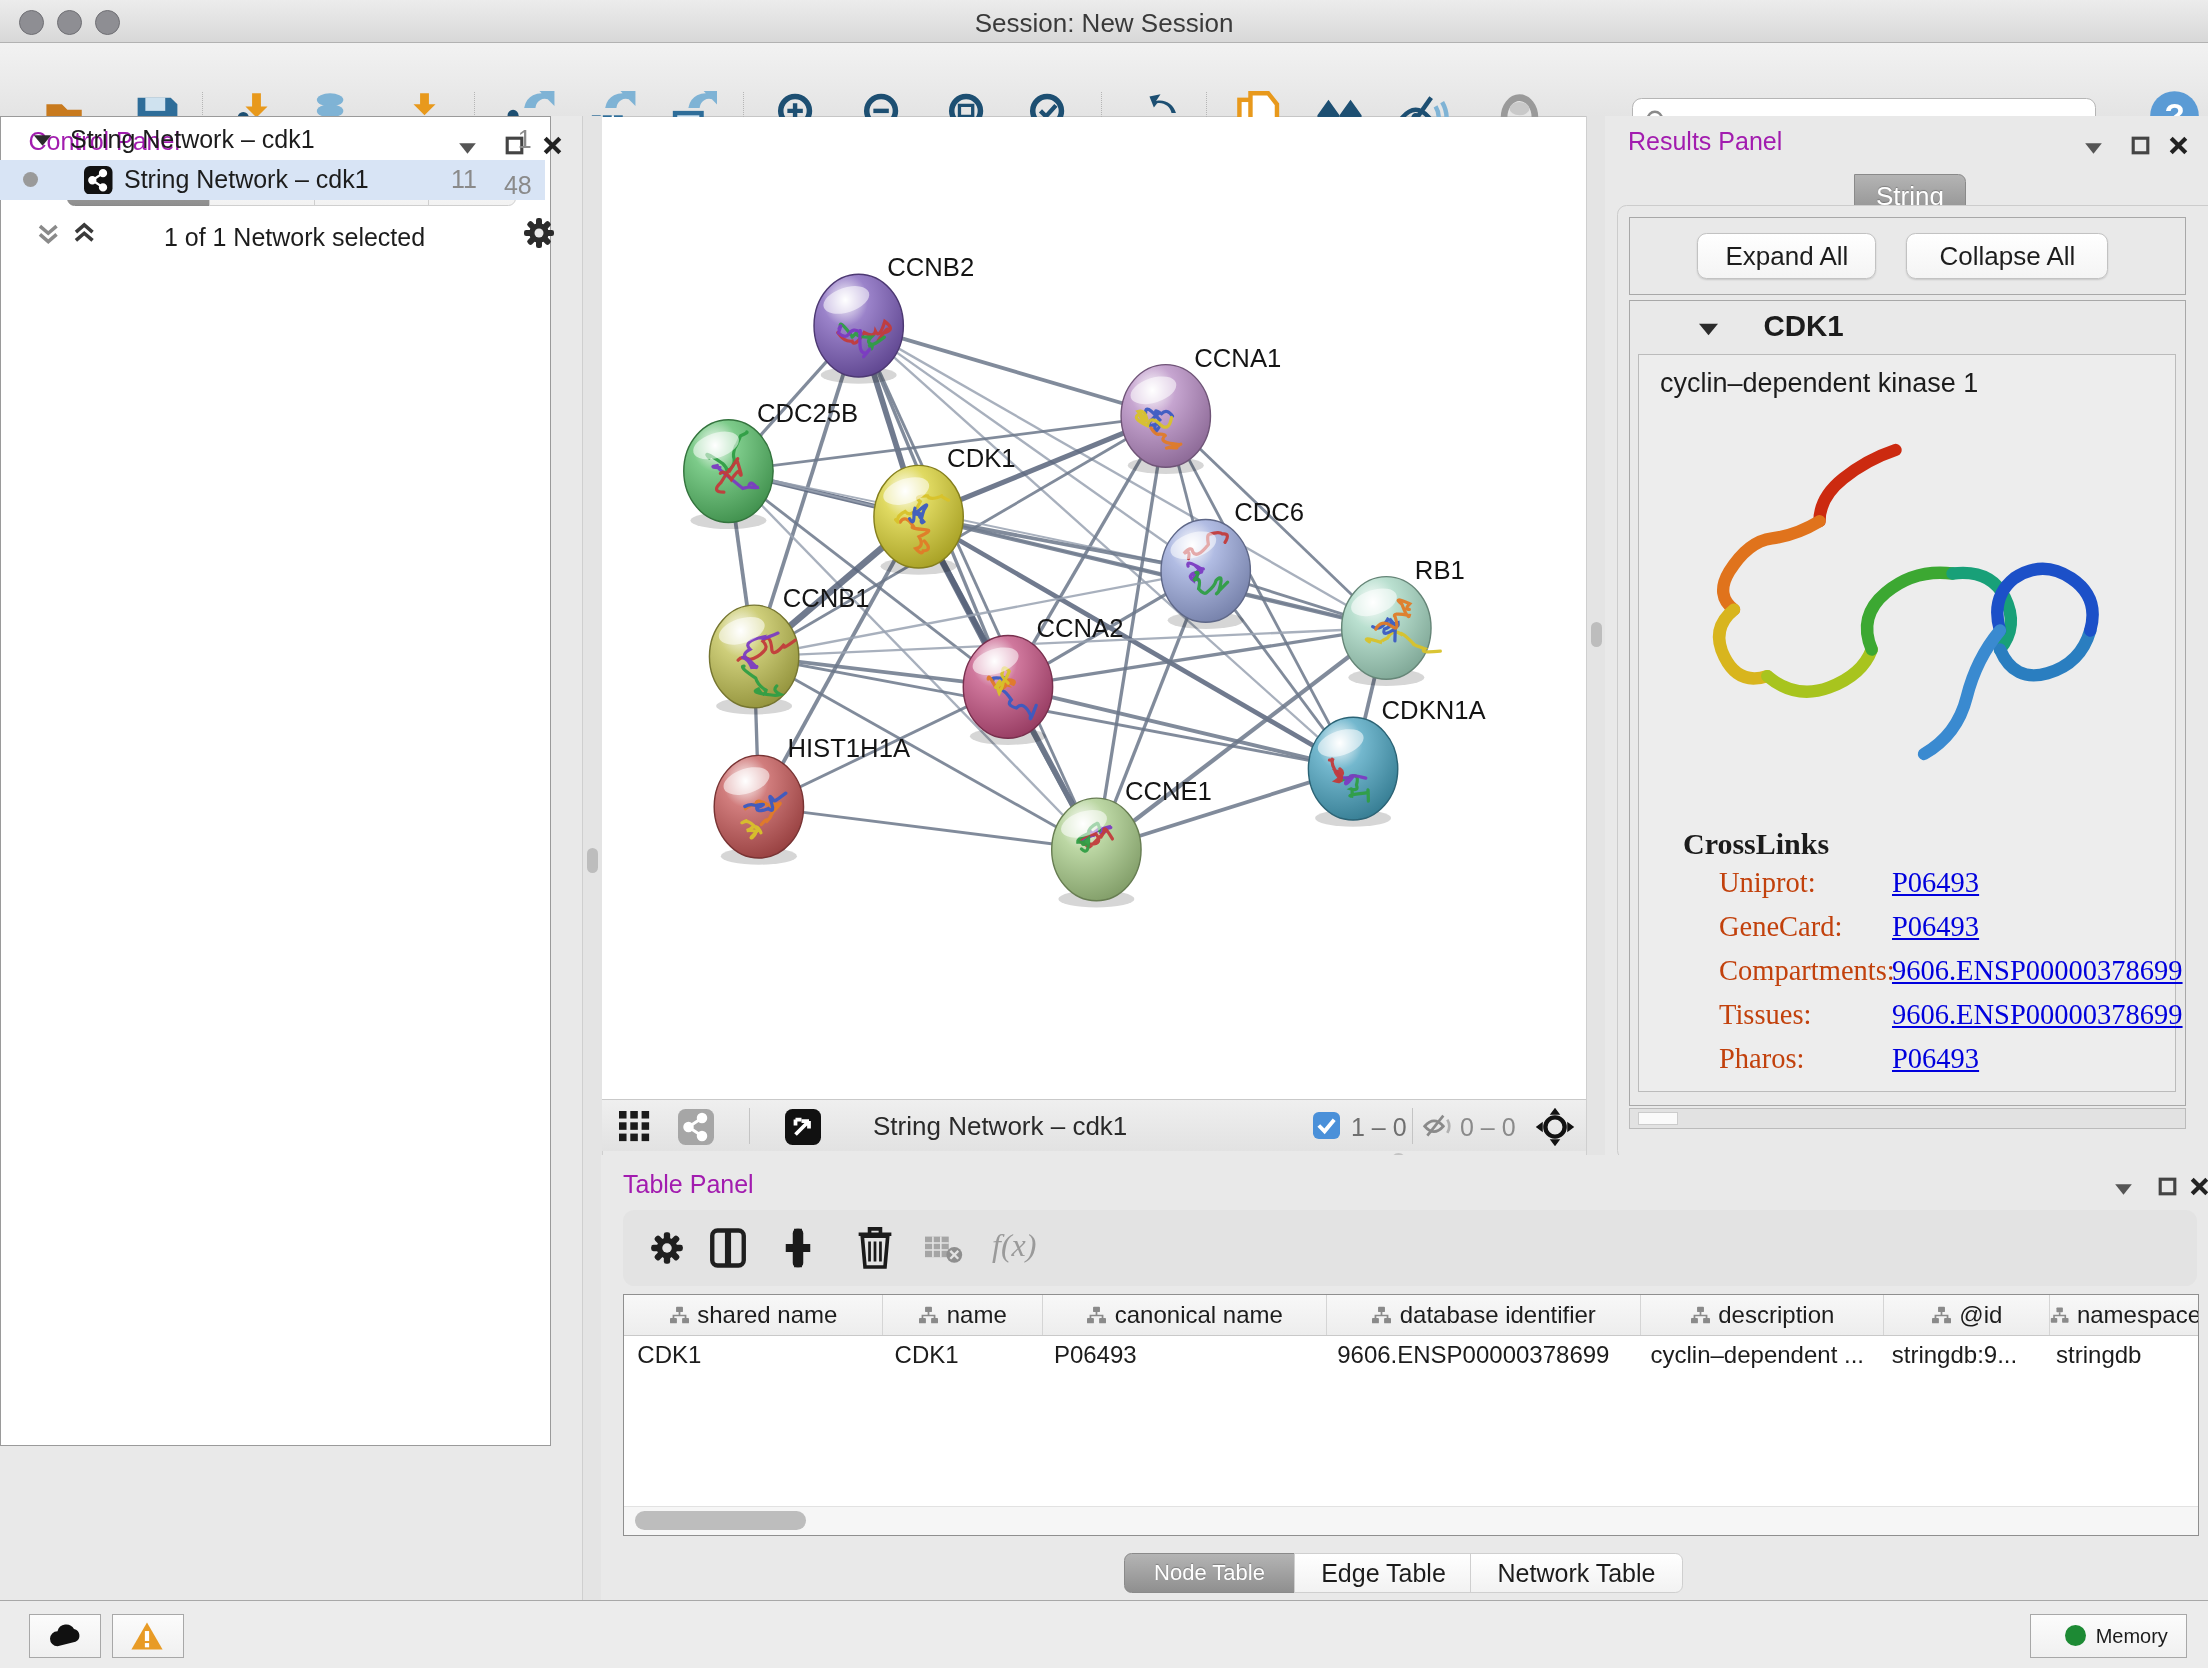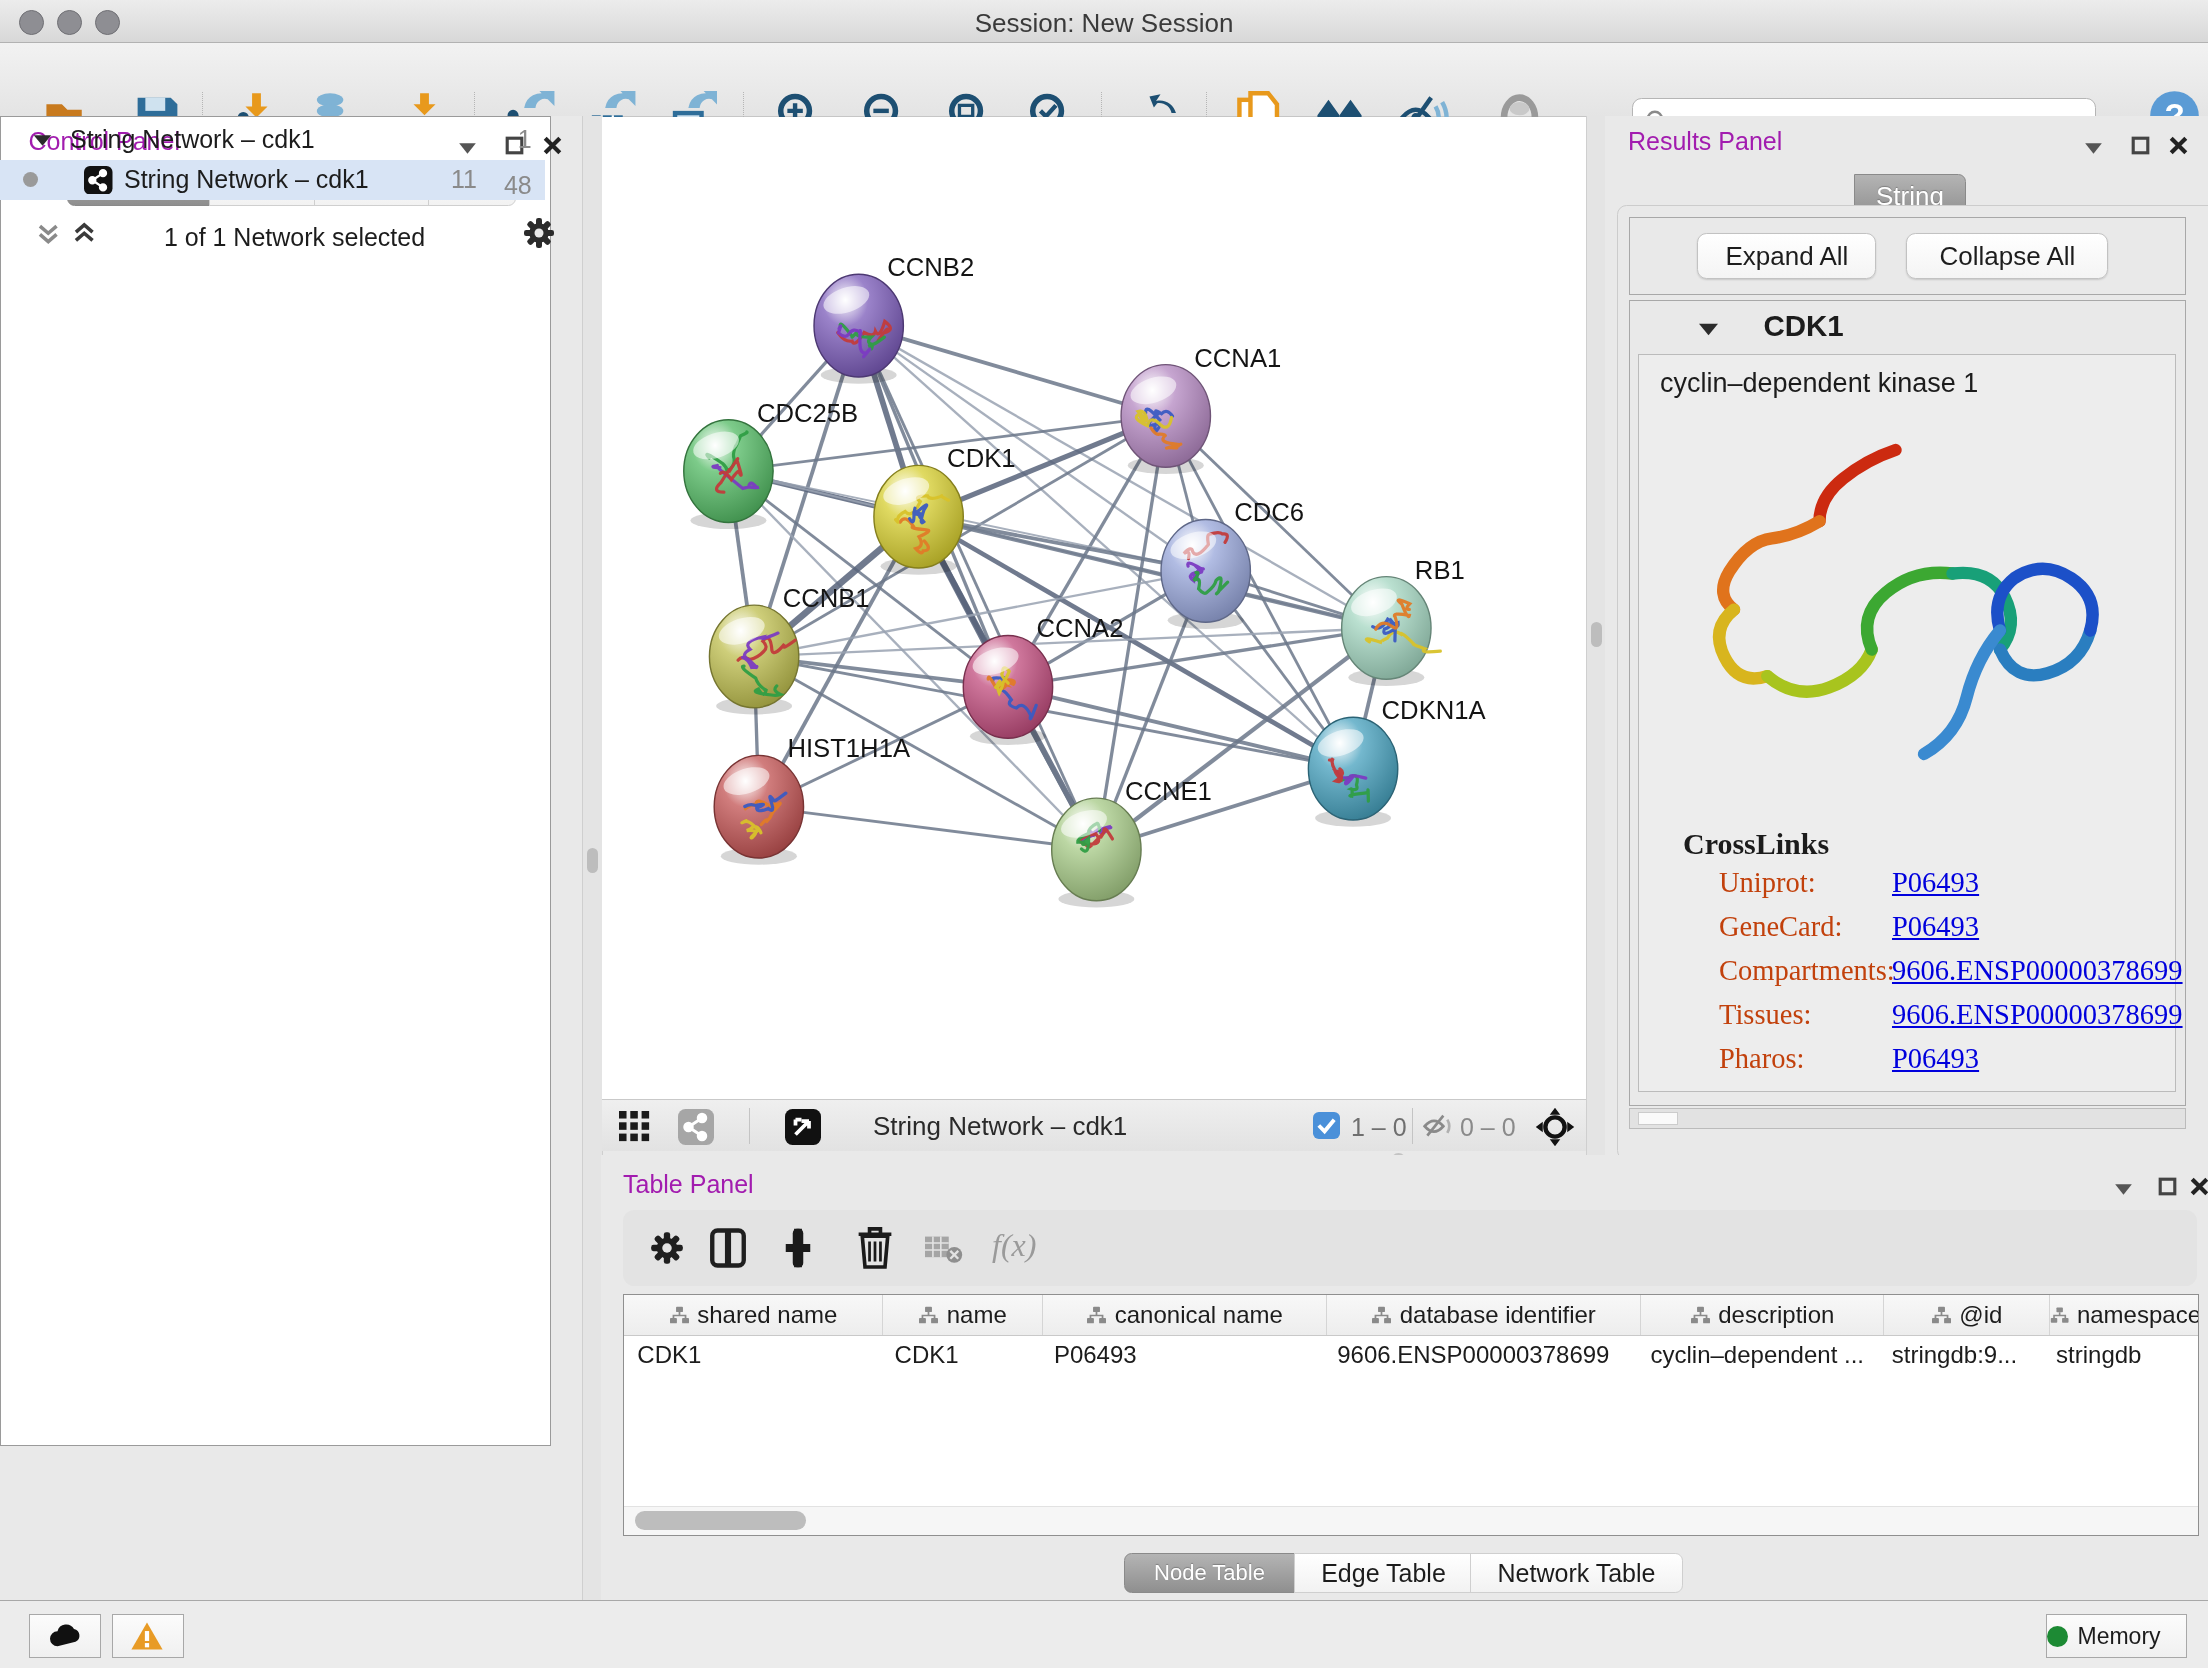--- a/index.html
+++ b/index.html
@@ -51,21 +51,21 @@
   #tp-head{display:flex;height:40px;background:linear-gradient(#f8f8f8,#ededed);border-bottom:1px solid #c9c9c9;}
   .th{display:flex;align-items:center;justify-content:center;gap:7.6px;border-right:1px solid #d5d5d5;
       font-size:24px;color:#1c1c1c;overflow:hidden;white-space:nowrap;flex:none;}
   #tp-row{display:flex;height:38px;}
   .td{font-size:24px;padding-left:13.3px;line-height:38px;flex:none;overflow:hidden;white-space:nowrap;}
   #tp-hscroll{position:absolute;left:0;bottom:0;width:100%;height:28.5px;background:#f6f6f6;border-top:1px solid #e2e2e2;}
   #tp-thumb{position:absolute;left:11.4px;top:4.8px;width:171px;height:19px;border-radius:9.5px;background:#bdbdbd;}
   
   #statusbar{left:0;top:1600px;width:2208px;height:68px;background:#ececec;border-top:1px solid #a8a8a8;}
   .sb-btn{position:absolute;top:13.3px;height:42px;background:linear-gradient(#fcfcfc,#f0f0f0);border:1.9px solid #a8a8a8;}
-  #memory-btn{right:21px;width:139px;font-size:23px;line-height:42px;}
+  #memory-btn{right:21px;width:139px;font-size:20px;text-align:center;line-height:42px;padding-left:16px;}
   #memory-dot{display:inline-block;width:21px;height:21px;border-radius:50%;background:#1d8a34;vertical-align:-2.9px;margin-right:9.5px;}
   text{font-family:"Liberation Sans",sans-serif;}
 </style>
 </head>
 <body>
 
 <div id="app">
 
   <div id="titlebar" class="abs">
     <div class="tl" style="left:19px"></div>

